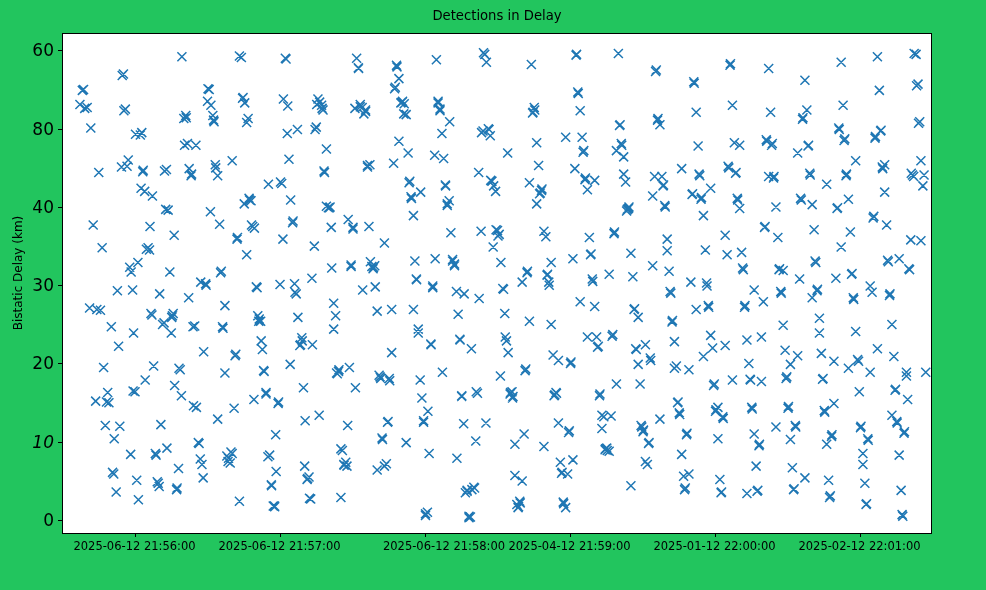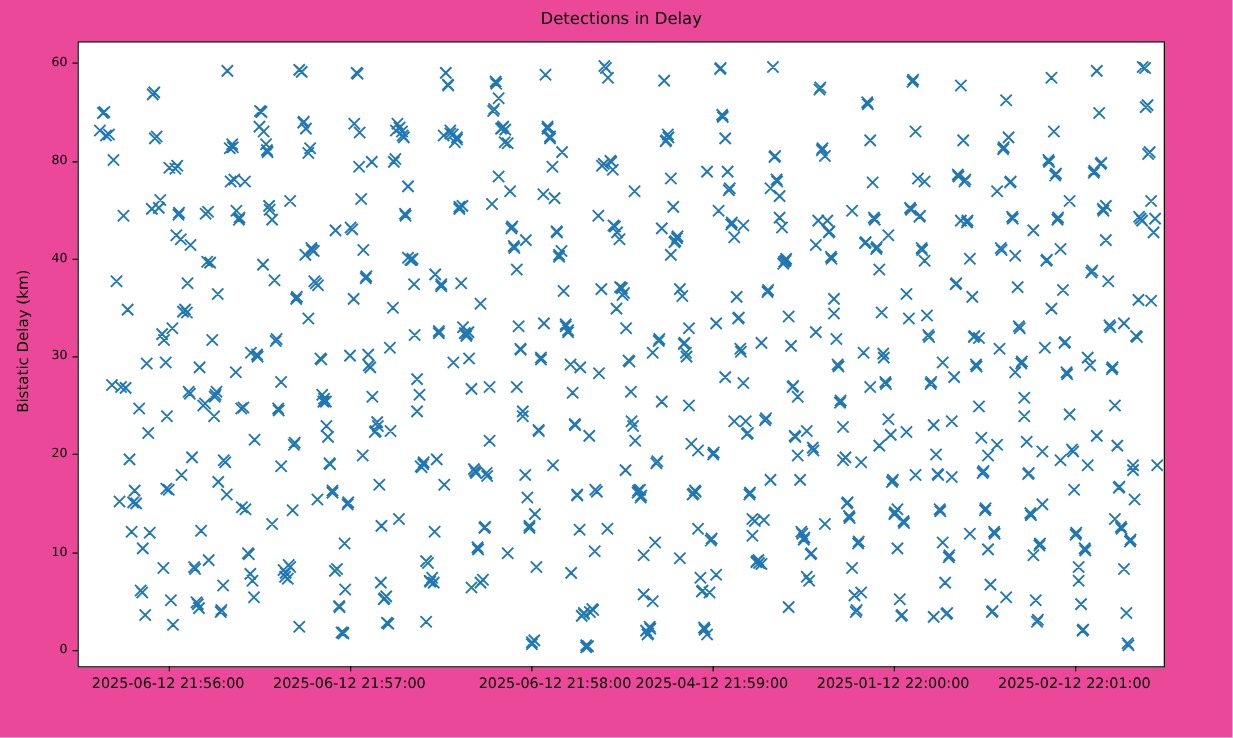--- a/index.html
+++ b/index.html
@@ -12,21 +12,21 @@
     height: 590px;
     font-family: "DejaVu Sans", sans-serif;
     overflow: hidden;
     position: relative;
   }
   #figure {
     position: absolute;
     left: 0; top: 0;
     width: 986px;
     height: 590px;
-    background: #ec4899;
+    background: #22c55e;
   }
   #chart-title {
     position: absolute;
     left: 62px;
     top: 8px;
     width: 870px;
     text-align: center;
     font-size: 13.2px;
     color: #000000;
     line-height: 16px;
@@ -48,21 +48,21 @@
     left: 0; top: 0;
     width: 870px;
     height: 501px;
     display: block;
   }
   .ytick-label {
     position: absolute;
     right: 0;
     width: 40px;
     text-align: right;
-    font-size: 10px;
+    font-size: 17px;
     color: #000000;
     transform: translateY(-50%);
     white-space: nowrap;
   }
   #ytick-labels {
     position: absolute;
     left: 8px;
     top: 33px;
     width: 46px;
     height: 501px;
@@ -122,21 +122,21 @@
   <div id="plot-area">
     <svg id="scatter-svg" viewBox="0 0 870 501" preserveAspectRatio="none">
         <g stroke="#1f77b4" stroke-width="1.5" fill="none" stroke-linecap="butt">
           <path d="M16.04 51.08L25.04 60.08M16.04 60.08L25.04 51.08M19.67 69.08L28.67 78.08M19.67 78.08L28.67 69.08M25.71 186.51L34.71 195.51M25.71 195.51L34.71 186.51M29.33 271.05L38.33 280.05M29.33 280.05L38.33 271.05M32.96 271.83L41.96 280.83M32.96 280.83L41.96 271.83M36.10 328.98L45.10 337.98M36.10 337.98L45.10 328.98M39.00 363.42L48.00 372.42M39.00 372.42L48.00 363.42M41.42 364.20L50.42 373.20M41.42 373.20L50.42 364.20M45.04 433.88L54.04 442.88M45.04 442.88L54.04 433.88M46.73 400.21L55.73 409.21M46.73 409.21L55.73 400.21M48.67 453.45L57.67 462.45M48.67 462.45L57.67 453.45M51.08 307.84L60.08 316.84M51.08 316.84L60.08 307.84M54.71 36.99L63.71 45.99M54.71 45.99L63.71 36.99M55.92 35.42L64.92 44.42M55.92 44.42L64.92 35.42M57.85 70.65L66.85 79.65M57.85 79.65L66.85 70.65M59.54 127.80L68.54 136.80M59.54 136.80L68.54 127.80M60.75 121.53L69.75 130.53M60.75 130.53L69.75 121.53M62.20 228.78L71.20 237.78M62.20 237.78L71.20 228.78M63.65 233.47L72.65 242.47M63.65 242.47L72.65 233.47M65.10 251.48L74.10 260.48M65.10 260.48L74.10 251.48M66.07 294.53L75.07 303.53M66.07 303.53L75.07 294.53M67.52 353.25L76.52 362.25M67.52 362.25L76.52 353.25M69.21 441.70L78.21 450.70M69.21 450.70L78.21 441.70M70.90 461.27L79.90 470.27M70.90 470.27L79.90 461.27M72.83 96.48L81.83 105.48M72.83 105.48L81.83 96.48M74.28 94.13L83.28 103.13M74.28 103.13L83.28 94.13M75.73 131.71L84.73 140.71M75.73 140.71L84.73 131.71M77.18 152.85L86.18 161.85M77.18 161.85L86.18 152.85M78.88 210.77L87.88 219.77M78.88 219.77L87.88 210.77M80.57 209.21L89.57 218.21M80.57 218.21L89.57 209.21M82.50 188.07L91.50 197.07M82.50 197.07L91.50 188.07M84.43 276.53L93.43 285.53M84.43 285.53L93.43 276.53M86.13 327.41L95.13 336.41M86.13 336.41L95.13 327.41M87.82 415.09L96.82 424.09M87.82 424.09L96.82 415.09M89.75 443.27L98.75 452.27M89.75 452.27L98.75 443.27M91.68 447.97L100.68 456.97M91.68 456.97L100.68 447.97M93.38 386.12L102.38 395.12M93.38 395.12L102.38 386.12M95.07 285.92L104.07 294.92M95.07 294.92L104.07 285.92M97.00 132.49L106.00 141.49M97.00 141.49L106.00 132.49M98.93 130.93L107.93 139.93M98.93 139.93L107.93 130.93M100.63 171.63L109.63 180.63M100.63 180.63L109.63 171.63M102.32 233.47L111.32 242.47M102.32 242.47L111.32 233.47M104.25 278.88L113.25 287.88M104.25 287.88L113.25 278.88M105.70 274.96L114.70 283.96M105.70 283.96L114.70 274.96M107.15 346.98L116.15 355.98M107.15 355.98L116.15 346.98M109.08 451.10L118.08 460.10M109.08 460.10L118.08 451.10M111.02 429.96L120.02 438.96M111.02 438.96L120.02 429.96M112.71 331.33L121.71 340.33M112.71 340.33L121.71 331.33M114.40 18.20L123.40 27.20M114.40 27.20L123.40 18.20M116.33 80.04L125.33 89.04M116.33 89.04L125.33 80.04M118.27 76.91L127.27 85.91M118.27 85.91L127.27 76.91M119.96 105.09L128.96 114.09M119.96 114.09L128.96 105.09M121.65 130.14L130.65 139.14M121.65 139.14L130.65 130.14M123.58 137.19L132.58 146.19M123.58 146.19L132.58 137.19M125.52 288.27L134.52 297.27M125.52 297.27L134.52 288.27M127.21 287.49L136.21 296.49M127.21 296.49L136.21 287.49M128.90 368.90L137.90 377.90M128.90 377.90L137.90 368.90M130.83 404.13L139.83 413.13M130.83 413.13L139.83 404.13M132.77 420.57L141.77 429.57M132.77 429.57L141.77 420.57M134.46 426.05L143.46 435.05M134.46 435.05L143.46 426.05M136.15 313.32L145.15 322.32M136.15 322.32L145.15 313.32M138.08 245.22L147.08 254.22M138.08 254.22L147.08 245.22M140.02 62.82L149.02 71.82M140.02 71.82L149.02 62.82M141.71 51.08L150.71 60.08M141.71 60.08L150.71 51.08M143.40 66.74L152.40 75.74M143.40 75.74L152.40 66.74M145.33 76.91L154.33 85.91M145.33 85.91L154.33 76.91M146.54 83.18L155.54 92.18M146.54 92.18L155.54 83.18M148.23 129.36L157.23 138.36M148.23 138.36L157.23 129.36M150.17 137.19L159.17 146.19M150.17 146.19L159.17 137.19M152.10 185.72L161.10 194.72M152.10 194.72L161.10 185.72M153.79 232.69L162.79 241.69M153.79 241.69L162.79 232.69M155.48 289.84L164.48 298.84M155.48 298.84L164.48 289.84M157.42 334.46L166.42 343.46M157.42 343.46L166.42 334.46M159.35 417.44L168.35 426.44M159.35 426.44L168.35 417.44M161.04 419.78L170.04 428.78M161.04 428.78L170.04 419.78M162.73 424.48L171.73 433.48M162.73 433.48L171.73 424.48M164.67 415.09L173.67 424.09M164.67 424.09L173.67 415.09M166.60 369.68L175.60 378.68M166.60 378.68L175.60 369.68M168.29 315.67L177.29 324.67M168.29 324.67L177.29 315.67M169.98 199.03L178.98 208.03M169.98 208.03L178.98 199.03M171.92 17.42L180.92 26.42M171.92 26.42L180.92 17.42M173.85 18.98L182.85 27.98M173.85 27.98L182.85 18.98M175.54 58.91L184.54 67.91M175.54 67.91L184.54 58.91M177.23 64.39L186.23 73.39M177.23 73.39L186.23 64.39M179.17 83.96L188.17 92.96M179.17 92.96L188.17 83.96M180.62 80.04L189.62 89.04M180.62 89.04L189.62 80.04M182.07 161.46L191.07 170.46M182.07 170.46L191.07 161.46M183.52 162.24L192.52 171.24M183.52 171.24L192.52 162.24M185.21 188.07L194.21 197.07M185.21 197.07L194.21 188.07M186.90 189.64L195.90 198.64M186.90 198.64L195.90 189.64M188.83 248.35L197.83 257.35M188.83 257.35L197.83 248.35M190.28 277.31L199.28 286.31M190.28 286.31L199.28 277.31M191.73 280.44L200.73 289.44M191.73 289.44L200.73 280.44M193.18 282.79L202.18 291.79M193.18 291.79L202.18 282.79M194.88 310.97L203.88 319.97M194.88 319.97L203.88 310.97M196.57 332.89L205.57 341.89M196.57 341.89L205.57 332.89M198.50 355.59L207.50 364.59M198.50 364.59L207.50 355.59M200.43 418.22L209.43 427.22M200.43 427.22L209.43 418.22M202.13 416.65L211.13 425.65M202.13 425.65L211.13 416.65M203.82 446.40L212.82 455.40M203.82 455.40L212.82 446.40M205.75 467.54L214.75 476.54M205.75 476.54L214.75 467.54M207.20 468.32L216.20 477.32M207.20 477.32L216.20 468.32M208.65 433.09L217.65 442.09M208.65 442.09L217.65 433.09M210.58 364.99L219.58 373.99M210.58 373.99L219.58 364.99M212.52 246.00L221.52 255.00M212.52 255.00L221.52 246.00M214.21 145.02L223.21 154.02M214.21 154.02L223.21 145.02M215.90 60.47L224.90 69.47M215.90 69.47L224.90 60.47M217.83 19.77L226.83 28.77M217.83 28.77L226.83 19.77M219.77 94.92L228.77 103.92M219.77 103.92L228.77 94.92M221.46 120.75L230.46 129.75M221.46 129.75L230.46 120.75M223.15 161.46L232.15 170.46M223.15 170.46L232.15 161.46M225.08 184.16L234.08 193.16M225.08 193.16L234.08 184.16M227.02 245.22L236.02 254.22M227.02 254.22L236.02 245.22M228.71 255.39L237.71 264.39M228.71 264.39L237.71 255.39M230.40 278.88L239.40 287.88M230.40 287.88L239.40 278.88M232.33 307.06L241.33 316.06M232.33 316.06L241.33 307.06M234.27 299.23L243.27 308.23M234.27 308.23L243.27 299.23M235.96 349.33L244.96 358.33M235.96 358.33L244.96 349.33M237.65 382.21L246.65 391.21M237.65 391.21L246.65 382.21M239.58 440.92L248.58 449.92M239.58 449.92L248.58 440.92M241.52 438.57L250.52 447.57M241.52 447.57L250.52 438.57M243.21 460.49L252.21 469.49M243.21 469.49L252.21 460.49M244.90 306.28L253.90 315.28M244.90 315.28L253.90 306.28M246.83 207.64L255.83 216.64M246.83 216.64L255.83 207.64M248.77 88.65L257.77 97.65M248.77 97.65L257.77 88.65M250.46 60.47L259.46 69.47M250.46 69.47L259.46 60.47M252.15 63.60L261.15 72.60M252.15 72.60L261.15 63.60M254.08 66.74L263.08 75.74M254.08 75.74L263.08 66.74M255.53 71.43L264.53 80.43M255.53 80.43L264.53 71.43M256.98 134.06L265.98 143.06M256.98 143.06L265.98 134.06M258.92 167.72L267.92 176.72M258.92 176.72L267.92 167.72M260.85 169.28L269.85 178.28M260.85 178.28L269.85 169.28M262.54 168.50L271.54 177.50M262.54 177.50L271.54 168.50M264.23 229.56L273.23 238.56M264.23 238.56L273.23 229.56M266.17 264.79L275.17 273.79M266.17 273.79L275.17 264.79M268.10 277.31L277.10 286.31M268.10 286.31L277.10 277.31M269.79 335.24L278.79 344.24M269.79 344.24L278.79 335.24M271.48 331.33L280.48 340.33M271.48 340.33L280.48 331.33M273.42 410.39L282.42 419.39M273.42 419.39L282.42 410.39M274.87 411.96L283.87 420.96M274.87 420.96L283.87 411.96M276.32 426.05L285.32 435.05M276.32 435.05L285.32 426.05M278.25 423.70L287.25 432.70M278.25 432.70L287.25 423.70M280.18 386.91L289.18 395.91M280.18 395.91L289.18 386.91M281.88 328.98L290.88 337.98M281.88 337.98L290.88 328.98M283.57 226.43L292.57 235.43M283.57 235.43L292.57 226.43M285.50 188.85L294.50 197.85M285.50 197.85L294.50 188.85M287.43 69.87L296.43 78.87M287.43 78.87L296.43 69.87M289.13 19.77L298.13 28.77M289.13 28.77L298.13 19.77M290.82 29.16L299.82 38.16M290.82 38.16L299.82 29.16M292.75 65.95L301.75 74.95M292.75 74.95L301.75 65.95M294.68 69.08L303.68 78.08M294.68 78.08L303.68 69.08M296.38 75.35L305.38 84.35M296.38 84.35L305.38 75.35M298.07 71.43L307.07 80.43M298.07 80.43L307.07 71.43M300.00 127.01L309.00 136.01M300.00 136.01L309.00 127.01M301.45 188.07L310.45 197.07M301.45 197.07L310.45 188.07M302.90 223.30L311.90 232.30M302.90 232.30L311.90 223.30M304.35 228.00L313.35 237.00M304.35 237.00L313.35 228.00M306.04 228.78L315.04 237.78M306.04 237.78L315.04 228.78M307.73 248.35L316.73 257.35M307.73 257.35L316.73 248.35M309.67 272.62L318.67 281.62M309.67 281.62L318.67 272.62M311.60 336.81L320.60 345.81M311.60 345.81L320.60 336.81M313.29 339.94L322.29 348.94M313.29 348.94L322.29 339.94M314.98 401.00L323.98 410.00M314.98 410.00L323.98 401.00M316.92 427.61L325.92 436.61M316.92 436.61L325.92 427.61M318.85 425.26L327.85 434.26M318.85 434.26L327.85 425.26M320.54 382.99L329.54 391.99M320.54 391.99L329.54 382.99M322.23 342.29L331.23 351.29M322.23 351.29L331.23 342.29M324.17 271.05L333.17 280.05M324.17 280.05L333.17 271.05M326.10 124.66L335.10 133.66M326.10 133.66L335.10 124.66M327.79 48.73L336.79 57.73M327.79 57.73L336.79 48.73M329.48 28.38L338.48 37.38M329.48 37.38L338.48 28.38M331.42 40.12L340.42 49.12M331.42 49.12L340.42 40.12M333.35 64.39L342.35 73.39M333.35 73.39L342.35 64.39M335.04 62.82L344.04 71.82M335.04 71.82L344.04 62.82M336.73 65.17L345.73 74.17M336.73 74.17L345.73 65.17M338.67 76.13L347.67 85.13M338.67 85.13L347.67 76.13M340.60 114.49L349.60 123.49M340.60 123.49L349.60 114.49M342.29 142.67L351.29 151.67M342.29 151.67L351.29 142.67M343.98 159.89L352.98 168.89M343.98 168.89L352.98 159.89M345.92 177.11L354.92 186.11M345.92 186.11L354.92 177.11M347.37 222.52L356.37 231.52M347.37 231.52L356.37 222.52M348.82 240.52L357.82 249.52M348.82 249.52L357.82 240.52M350.75 294.53L359.75 303.53M350.75 303.53L359.75 294.53M352.68 341.50L361.68 350.50M352.68 350.50L361.68 341.50M354.38 359.51L363.38 368.51M354.38 368.51L363.38 359.51M356.07 382.21L365.07 391.21M356.07 391.21L365.07 382.21M358.00 476.93L367.00 485.93M358.00 485.93L367.00 476.93M359.93 473.80L368.93 482.80M359.93 482.80L368.93 473.80M361.63 415.09L370.63 424.09M361.63 424.09L370.63 415.09M363.32 305.49L372.32 314.49M363.32 314.49L372.32 305.49M365.25 249.13L374.25 258.13M365.25 258.13L374.25 249.13M367.18 116.84L376.18 125.84M367.18 125.84L376.18 116.84M368.88 21.33L377.88 30.33M368.88 30.33L377.88 21.33M370.57 62.82L379.57 71.82M370.57 71.82L379.57 62.82M372.50 72.22L381.50 81.22M372.50 81.22L381.50 72.22M374.43 94.92L383.43 103.92M374.43 103.92L383.43 94.92M376.13 119.97L385.13 128.97M376.13 128.97L385.13 119.97M377.82 146.58L386.82 155.58M377.82 155.58L386.82 146.58M379.75 166.94L388.75 175.94M379.75 175.94L388.75 166.94M381.68 162.24L390.68 171.24M381.68 171.24L390.68 162.24M383.38 194.33L392.38 203.33M383.38 203.33L392.38 194.33M385.07 220.95L394.07 229.95M385.07 229.95L394.07 220.95M387.00 227.21L396.00 236.21M387.00 236.21L396.00 227.21M388.93 253.05L397.93 262.05M388.93 262.05L397.93 253.05M390.63 275.75L399.63 284.75M390.63 284.75L399.63 275.75M392.32 300.80L401.32 309.80M392.32 309.80L401.32 300.80M394.25 357.94L403.25 366.94M394.25 366.94L403.25 357.94M396.18 385.34L405.18 394.34M396.18 394.34L405.18 385.34M397.88 454.23L406.88 463.23M397.88 463.23L406.88 454.23M399.57 452.66L408.57 461.66M399.57 461.66L408.57 452.66M401.50 479.28L410.50 488.28M401.50 488.28L410.50 479.28M402.95 478.50L411.95 487.50M402.95 487.50L411.95 478.50M404.40 451.10L413.40 460.10M404.40 460.10L413.40 451.10M406.33 448.75L415.33 457.75M406.33 457.75L415.33 448.75M408.27 402.56L417.27 411.56M408.27 411.56L417.27 402.56M409.96 354.81L418.96 363.81M409.96 363.81L418.96 354.81M411.65 260.09L420.65 269.09M411.65 269.09L420.65 260.09M413.58 192.77L422.58 201.77M413.58 201.77L422.58 192.77M415.52 92.57L424.52 101.57M415.52 101.57L424.52 92.57M417.21 15.85L426.21 24.85M417.21 24.85L426.21 15.85M418.90 23.68L427.90 32.68M418.90 32.68L427.90 23.68M420.83 90.22L429.83 99.22M420.83 99.22L429.83 90.22M422.77 97.27L431.77 106.27M422.77 106.27L431.77 97.27M424.46 142.67L433.46 151.67M424.46 151.67L433.46 142.67M426.15 147.37L435.15 156.37M426.15 156.37L435.15 147.37M428.08 152.85L437.08 161.85M428.08 161.85L437.08 152.85M430.02 191.99L439.02 200.99M430.02 200.99L439.02 191.99M431.71 195.90L440.71 204.90M431.71 204.90L440.71 195.90M433.40 224.08L442.40 233.08M433.40 233.08L442.40 224.08M435.33 249.91L444.33 258.91M435.33 258.91L444.33 249.91M437.27 274.96L446.27 283.96M437.27 283.96L446.27 274.96M438.96 302.36L447.96 311.36M438.96 311.36L447.96 302.36M440.65 314.10L449.65 323.10M440.65 323.10L449.65 314.10M442.58 355.59L451.58 364.59M442.58 364.59L451.58 355.59M444.52 353.25L453.52 362.25M444.52 362.25L453.52 353.25M445.48 357.94L454.48 366.94M445.48 366.94L454.48 357.94M447.42 405.69L456.42 414.69M447.42 414.69L456.42 405.69M449.35 465.97L458.35 474.97M449.35 474.97L458.35 465.97M451.04 468.32L460.04 477.32M451.04 477.32L460.04 468.32M452.73 464.40L461.73 473.40M452.73 473.40L461.73 464.40M454.67 442.49L463.67 451.49M454.67 451.49L463.67 442.49M456.60 395.52L465.60 404.52M456.60 404.52L465.60 395.52M458.29 330.54L467.29 339.54M458.29 339.54L467.29 330.54M459.98 232.69L468.98 241.69M459.98 241.69L468.98 232.69M461.92 144.23L470.92 153.23M461.92 153.23L470.92 144.23M463.85 26.03L472.85 35.03M463.85 35.03L472.85 26.03M465.54 73.78L474.54 82.78M465.54 82.78L474.54 73.78M467.23 71.43L476.23 80.43M467.23 80.43L476.23 71.43M469.17 104.31L478.17 113.31M469.17 113.31L478.17 104.31M471.10 127.01L480.10 136.01M471.10 136.01L480.10 127.01M472.79 154.41L481.79 163.41M472.79 163.41L481.79 154.41M474.48 150.50L483.48 159.50M474.48 159.50L483.48 150.50M476.42 192.77L485.42 201.77M476.42 201.77L485.42 192.77M478.35 198.25L487.35 207.25M478.35 207.25L487.35 198.25M480.04 235.82L489.04 244.82M480.04 244.82L489.04 235.82M481.73 246.78L490.73 255.78M481.73 255.78L490.73 246.78M483.67 285.92L492.67 294.92M483.67 294.92L492.67 285.92M485.60 316.45L494.60 325.45M485.60 325.45L494.60 316.45M487.29 356.38L496.29 365.38M487.29 365.38L496.29 356.38M488.98 354.81L497.98 363.81M488.98 363.81L497.98 354.81M490.92 384.56L499.92 393.56M490.92 393.56L499.92 384.56M492.85 423.70L501.85 432.70M492.85 432.70L501.85 423.70M494.54 433.88L503.54 442.88M494.54 442.88L503.54 433.88M496.23 465.19L505.23 474.19M496.23 474.19L505.23 465.19M498.17 469.10L507.17 478.10M498.17 478.10L507.17 469.10M500.10 435.44L509.10 444.44M500.10 444.44L509.10 435.44M501.79 392.39L510.79 401.39M501.79 401.39L510.79 392.39M503.48 323.50L512.48 332.50M503.48 332.50L512.48 323.50M505.42 220.17L514.42 229.17M505.42 229.17L514.42 220.17M507.35 130.14L516.35 139.14M507.35 139.14L516.35 130.14M509.04 15.85L518.04 24.85M509.04 24.85L518.04 15.85M510.73 54.99L519.73 63.99M510.73 63.99L519.73 54.99M512.67 72.22L521.67 81.22M512.67 81.22L521.67 72.22M514.60 98.83L523.60 107.83M514.60 107.83L523.60 98.83M516.29 112.14L525.29 121.14M516.29 121.14L525.29 112.14M517.98 139.54L526.98 148.54M517.98 148.54L526.98 139.54M519.92 151.28L528.92 160.28M519.92 160.28L528.92 151.28M521.85 199.03L530.85 208.03M521.85 208.03L530.85 199.03M523.54 215.47L532.54 224.47M523.54 224.47L532.54 215.47M525.23 242.87L534.23 251.87M525.23 251.87L534.23 242.87M527.17 267.92L536.17 276.92M527.17 276.92L536.17 267.92M529.10 298.45L538.10 307.45M529.10 307.45L538.10 298.45M530.79 307.84L539.79 316.84M530.79 316.84L539.79 307.84M532.48 355.59L541.48 364.59M532.48 364.59L541.48 355.59M534.42 376.73L543.42 385.73M534.42 385.73L543.42 376.73M536.35 378.30L545.35 387.30M536.35 387.30L545.35 378.30M538.04 410.39L547.04 419.39M538.04 419.39L547.04 410.39M539.73 411.96L548.73 420.96M539.73 420.96L548.73 411.96M541.67 412.74L550.67 421.74M541.67 421.74L550.67 412.74M543.60 377.51L552.60 386.51M543.60 386.51L552.60 377.51M545.29 296.10L554.29 305.10M545.29 305.10L554.29 296.10M546.98 193.55L555.98 202.55M546.98 202.55L555.98 193.55M548.92 112.14L557.92 121.14M548.92 121.14L557.92 112.14M550.85 15.07L559.85 24.07M550.85 24.07L559.85 15.07M552.54 86.31L561.54 95.31M552.54 95.31L561.54 86.31M554.23 106.66L563.23 115.66M554.23 115.66L563.23 106.66M556.17 135.62L565.17 144.62M556.17 144.62L565.17 135.62M558.10 143.45L567.10 152.45M558.10 152.45L567.10 143.45M559.79 170.85L568.79 179.85M559.79 179.85L568.79 170.85M561.48 168.50L570.48 177.50M561.48 177.50L570.48 168.50M563.42 214.69L572.42 223.69M563.42 223.69L572.42 214.69M565.35 238.17L574.35 247.17M565.35 247.17L574.35 238.17M567.04 270.27L576.04 279.27M567.04 279.27L576.04 270.27M568.73 310.97L577.73 319.97M568.73 319.97L577.73 310.97M570.67 325.85L579.67 334.85M570.67 334.85L579.67 325.85M572.60 345.42L581.60 354.42M572.60 354.42L581.60 345.42M574.29 388.47L583.29 397.47M574.29 397.47L583.29 388.47M575.98 391.60L584.98 400.60M575.98 400.60L584.98 391.60M577.92 422.92L586.92 431.92M577.92 431.92L586.92 422.92M579.85 426.05L588.85 435.05M579.85 435.05L588.85 426.05M581.54 404.13L590.54 413.13M581.54 413.13L590.54 404.13M583.23 321.93L592.23 330.93M583.23 330.93L592.23 321.93M585.17 227.21L594.17 236.21M585.17 236.21L594.17 227.21M587.10 137.97L596.10 146.97M587.10 146.97L596.10 137.97M588.79 31.51L597.79 40.51M588.79 40.51L597.79 31.51M590.48 80.04L599.48 89.04M590.48 89.04L599.48 80.04M592.42 86.31L601.42 95.31M592.42 95.31L601.42 86.31M594.35 137.97L603.35 146.97M594.35 146.97L603.35 137.97M596.04 146.58L605.04 155.58M596.04 155.58L605.04 146.58M597.73 168.50L606.73 177.50M597.73 177.50L606.73 168.50M599.67 200.60L608.67 209.60M599.67 209.60L608.67 200.60M601.60 232.69L610.60 241.69M601.60 241.69L610.60 232.69M603.29 254.61L612.29 263.61M603.29 263.61L612.29 254.61M604.98 282.01L613.98 291.01M604.98 291.01L613.98 282.01M606.92 303.15L615.92 312.15M606.92 312.15L615.92 303.15M608.85 327.41L617.85 336.41M608.85 336.41L617.85 327.41M610.54 363.42L619.54 372.42M610.54 372.42L619.54 363.42M612.23 375.95L621.23 384.95M612.23 384.95L621.23 375.95M614.17 415.87L623.17 424.87M614.17 424.87L623.17 415.87M616.10 437.79L625.10 446.79M616.10 446.79L625.10 437.79M617.79 449.53L626.79 458.53M617.79 458.53L626.79 449.53M619.48 394.73L628.48 403.73M619.48 403.73L628.48 394.73M621.42 331.33L630.42 340.33M621.42 340.33L630.42 331.33M623.35 243.65L632.35 252.65M623.35 252.65L632.35 243.65M625.04 155.19L634.04 164.19M625.04 164.19L634.04 155.19M626.73 44.82L635.73 53.82M626.73 53.82L635.73 44.82M628.67 73.78L637.67 82.78M628.67 82.78L637.67 73.78M630.60 107.44L639.60 116.44M630.60 116.44L639.60 107.44M632.29 137.19L641.29 146.19M632.29 146.19L641.29 137.19M633.98 159.11L642.98 168.11M633.98 168.11L642.98 159.11M635.92 177.11L644.92 186.11M635.92 186.11L644.92 177.11M637.85 211.56L646.85 220.56M637.85 220.56L646.85 211.56M639.54 247.57L648.54 256.57M639.54 256.57L648.54 247.57M641.23 268.70L650.23 277.70M641.23 277.70L650.23 268.70M643.17 296.88L652.17 305.88M643.17 305.88L652.17 296.88M645.10 309.41L654.10 318.41M645.10 318.41L654.10 309.41M646.79 345.42L655.79 354.42M646.79 354.42L655.79 345.42M648.48 371.25L657.48 380.25M648.48 380.25L657.48 371.25M650.42 400.21L659.42 409.21M650.42 409.21L659.42 400.21M652.35 440.92L661.35 449.92M652.35 449.92L661.35 440.92M654.04 453.45L663.04 462.45M654.04 462.45L663.04 453.45M655.73 379.86L664.73 388.86M655.73 388.86L664.73 379.86M657.67 307.06L666.67 316.06M657.67 316.06L666.67 307.06M659.60 216.25L668.60 225.25M659.60 225.25L668.60 216.25M661.29 129.36L670.29 138.36M661.29 138.36L670.29 129.36M662.98 25.25L671.98 34.25M662.98 34.25L671.98 25.25M664.92 66.74L673.92 75.74M664.92 75.74L673.92 66.74M666.85 104.31L675.85 113.31M666.85 113.31L675.85 104.31M668.54 134.06L677.54 143.06M668.54 143.06L677.54 134.06M670.23 161.46L679.23 170.46M670.23 170.46L679.23 161.46M672.17 170.07L681.17 179.07M672.17 179.07L681.17 170.07M674.10 213.90L683.10 222.90M674.10 222.90L683.10 213.90M675.79 231.13L684.79 240.13M675.79 240.13L684.79 231.13M677.48 267.14L686.48 276.14M677.48 276.14L686.48 267.14M679.42 301.58L688.42 310.58M679.42 310.58L688.42 301.58M681.35 325.06L690.35 334.06M681.35 334.06L690.35 325.06M683.04 341.50L692.04 350.50M683.04 350.50L692.04 341.50M684.73 370.47L693.73 379.47M684.73 379.47L693.73 370.47M686.67 395.52L695.67 404.52M686.67 404.52L695.67 395.52M688.60 427.61L697.60 436.61M688.60 436.61L697.60 427.61M690.29 451.88L699.29 460.88M690.29 460.88L699.29 451.88M691.98 405.69L700.98 414.69M691.98 414.69L700.98 405.69M693.92 343.07L702.92 352.07M693.92 352.07L702.92 343.07M695.85 263.22L704.85 272.22M695.85 272.22L704.85 263.22M697.54 188.07L706.54 197.07M697.54 197.07L706.54 188.07M699.23 102.75L708.23 111.75M699.23 111.75L708.23 102.75M701.17 29.94L710.17 38.94M701.17 38.94L710.17 29.94M703.10 73.78L712.10 82.78M703.10 82.78L712.10 73.78M704.79 105.09L713.79 114.09M704.79 114.09L713.79 105.09M706.48 137.97L715.48 146.97M706.48 146.97L715.48 137.97M708.42 168.50L717.42 177.50M708.42 177.50L717.42 168.50M710.35 199.03L719.35 208.03M710.35 208.03L719.35 199.03M712.04 230.34L721.04 239.34M712.04 239.34L721.04 230.34M713.73 254.61L722.73 263.61M713.73 263.61L722.73 254.61M715.67 286.71L724.67 295.71M715.67 295.71L724.67 286.71M717.60 311.76L726.60 320.76M717.60 320.76L726.60 311.76M719.29 338.37L728.29 347.37M719.29 347.37L728.29 338.37M720.98 368.12L729.98 377.12M720.98 377.12L729.98 368.12M722.92 401.00L731.92 410.00M722.92 410.00L731.92 401.00M724.85 429.18L733.85 438.18M724.85 438.18L733.85 429.18M726.54 450.31L735.54 459.31M726.54 459.31L735.54 450.31M728.23 388.47L737.23 397.47M728.23 397.47L737.23 388.47M730.17 317.24L739.17 326.24M730.17 326.24L739.17 317.24M732.10 240.52L741.10 249.52M732.10 249.52L741.10 240.52M733.79 161.46L742.79 170.46M733.79 170.46L742.79 161.46M735.48 79.26L744.48 88.26M735.48 88.26L744.48 79.26M737.42 41.69L746.42 50.69M737.42 50.69L746.42 41.69M739.35 71.43L748.35 80.43M739.35 80.43L748.35 71.43M741.04 106.66L750.04 115.66M741.04 115.66L750.04 106.66M742.73 136.41L751.73 145.41M742.73 145.41L751.73 136.41M744.67 166.15L753.67 175.15M744.67 175.15L753.67 166.15M746.60 191.20L755.60 200.20M746.60 200.20L755.60 191.20M748.29 224.08L757.29 233.08M748.29 233.08L757.29 224.08M749.98 250.70L758.98 259.70M749.98 259.70L758.98 250.70M751.92 279.66L760.92 288.66M751.92 288.66L760.92 279.66M753.85 314.89L762.85 323.89M753.85 323.89L762.85 314.89M755.54 339.94L764.54 348.94M755.54 348.94L764.54 339.94M757.23 373.60L766.23 382.60M757.23 382.60L766.23 373.60M759.17 405.69L768.17 414.69M759.17 414.69L768.17 405.69M761.10 441.70L770.10 450.70M761.10 450.70L770.10 441.70M762.79 457.36L771.79 466.36M762.79 466.36L771.79 457.36M764.48 396.30L773.48 405.30M764.48 405.30L773.48 396.30M766.42 322.72L775.42 331.72M766.42 331.72L775.42 322.72M768.35 239.74L777.35 248.74M768.35 248.74L777.35 239.74M770.04 169.28L779.04 178.28M770.04 178.28L779.04 169.28M771.73 91.00L780.73 100.00M771.73 100.00L780.73 91.00M773.67 23.68L782.67 32.68M773.67 32.68L782.67 23.68M775.60 66.74L784.60 75.74M775.60 75.74L784.60 66.74M777.29 100.40L786.29 109.40M777.29 109.40L786.29 100.40M778.98 135.62L787.98 144.62M778.98 144.62L787.98 135.62M780.92 160.67L789.92 169.67M780.92 169.67L789.92 160.67M782.85 193.55L791.85 202.55M782.85 202.55L791.85 193.55M784.54 235.04L793.54 244.04M784.54 244.04L793.54 235.04M786.23 260.87L795.23 269.87M786.23 269.87L795.23 260.87M788.17 292.97L797.17 301.97M788.17 301.97L797.17 292.97M790.10 321.15L799.10 330.15M790.10 330.15L799.10 321.15M791.79 353.25L800.79 362.25M791.79 362.25L800.79 353.25M793.48 387.69L802.48 396.69M793.48 396.69L802.48 387.69M795.42 415.09L804.42 424.09M795.42 424.09L804.42 415.09M797.35 444.83L806.35 453.83M797.35 453.83L806.35 444.83M799.04 465.19L808.04 474.19M799.04 474.19L808.04 465.19M800.73 401.78L809.73 410.78M800.73 410.78L809.73 401.78M802.67 333.67L811.67 342.67M802.67 342.67L811.67 333.67M804.60 253.83L813.60 262.83M804.60 262.83L813.60 253.83M806.29 177.90L815.29 186.90M806.29 186.90L815.29 177.90M807.98 98.05L816.98 107.05M807.98 107.05L816.98 98.05M809.92 18.20L818.92 27.20M809.92 27.20L818.92 18.20M811.85 51.86L820.85 60.86M811.85 60.86L820.85 51.86M813.54 91.79L822.54 100.79M813.54 100.79L822.54 91.79M815.23 130.14L824.23 139.14M815.23 139.14L824.23 130.14M817.17 153.63L826.17 162.63M817.17 162.63L826.17 153.63M819.10 186.51L828.10 195.51M819.10 195.51L828.10 186.51M820.79 223.30L829.79 232.30M820.79 232.30L829.79 223.30M822.48 255.39L831.48 264.39M822.48 264.39L831.48 255.39M824.42 285.92L833.42 294.92M824.42 294.92L833.42 285.92M826.35 318.02L835.35 327.02M826.35 327.02L835.35 318.02M828.04 350.90L837.04 359.90M828.04 359.90L837.04 350.90M829.73 384.56L838.73 393.56M829.73 393.56L838.73 384.56M831.67 416.65L840.67 425.65M831.67 425.65L840.67 416.65M833.60 451.88L842.60 460.88M833.60 460.88L842.60 451.88M835.29 477.71L844.29 486.71M835.29 486.71L844.29 477.71M836.98 393.17L845.98 402.17M836.98 402.17L845.98 393.17M838.92 333.67L847.92 342.67M838.92 342.67L847.92 333.67M840.13 361.07L849.13 370.07M840.13 370.07L849.13 361.07M841.33 230.34L850.33 239.34M841.33 239.34L850.33 230.34M843.27 201.38L852.27 210.38M843.27 210.38L852.27 201.38M844.96 136.41L853.96 145.41M844.96 145.41L853.96 136.41M846.65 15.07L855.65 24.07M846.65 24.07L855.65 15.07M848.58 15.85L857.58 24.85M848.58 24.85L857.58 15.85M850.52 45.60L859.52 54.60M850.52 54.60L859.52 45.60M852.21 83.18L861.21 92.18M852.21 92.18L861.21 83.18M853.42 122.32L862.42 131.32M853.42 131.32L862.42 122.32M855.35 147.37L864.35 156.37M855.35 156.37L864.35 147.37M23.29 89.44L32.29 98.44M23.29 98.44L32.29 89.44M31.27 134.06L40.27 143.06M31.27 143.06L40.27 134.06M43.83 288.27L52.83 297.27M43.83 297.27L52.83 288.27M52.29 387.69L61.29 396.69M52.29 396.69L61.29 387.69M63.17 415.87L72.17 424.87M63.17 424.87L72.17 415.87M70.42 224.08L79.42 233.08M70.42 233.08L79.42 224.08M77.67 341.50L86.67 350.50M77.67 350.50L86.67 341.50M84.92 157.54L93.92 166.54M84.92 166.54L93.92 157.54M92.17 255.39L101.17 264.39M92.17 264.39L101.17 255.39M99.42 409.61L108.42 418.61M99.42 418.61L108.42 409.61M106.67 196.68L115.67 205.68M106.67 205.68L115.67 196.68M113.92 357.16L122.92 366.16M113.92 366.16L122.92 357.16M121.17 259.31L130.17 268.31M121.17 268.31L130.17 259.31M128.42 106.66L137.42 115.66M128.42 115.66L137.42 106.66M135.67 439.35L144.67 448.35M135.67 448.35L144.67 439.35M142.92 173.20L151.92 182.20M142.92 182.20L151.92 173.20M150.17 380.64L159.17 389.64M150.17 389.64L159.17 380.64M157.42 267.14L166.42 276.14M157.42 276.14L166.42 267.14M164.67 122.32L173.67 131.32M164.67 131.32L173.67 122.32M171.92 462.84L180.92 471.84M171.92 471.84L180.92 462.84M179.17 216.25L188.17 225.25M179.17 225.25L188.17 216.25M186.42 361.07L195.42 370.07M186.42 370.07L195.42 361.07M193.67 302.36L202.67 311.36M193.67 311.36L202.67 302.36M200.92 145.80L209.92 154.80M200.92 154.80L209.92 145.80M208.17 396.30L217.17 405.30M208.17 405.30L217.17 396.30M215.42 200.60L224.42 209.60M215.42 209.60L224.42 200.60M222.67 325.85L231.67 334.85M222.67 334.85L231.67 325.85M229.92 91.00L238.92 100.00M229.92 100.00L238.92 91.00M237.17 427.61L246.17 436.61M237.17 436.61L246.17 427.61M244.42 239.74L253.42 248.74M244.42 248.74L253.42 239.74M251.67 376.73L260.67 385.73M251.67 385.73L260.67 376.73M258.92 110.57L267.92 119.57M258.92 119.57L267.92 110.57M266.17 290.62L275.17 299.62M266.17 299.62L275.17 290.62M273.42 458.93L282.42 467.93M273.42 467.93L282.42 458.93M280.67 181.03L289.67 190.03M280.67 190.03L289.67 181.03M287.92 349.33L296.92 358.33M287.92 358.33L296.92 349.33M295.17 251.48L304.17 260.48M295.17 260.48L304.17 251.48M302.42 126.23L311.42 135.23M302.42 135.23L311.42 126.23M309.67 431.53L318.67 440.53M309.67 440.53L318.67 431.53M316.92 204.51L325.92 213.51M316.92 213.51L325.92 204.51M324.17 314.10L333.17 323.10M324.17 323.10L333.17 314.10M331.42 102.75L340.42 111.75M331.42 111.75L340.42 102.75M338.67 404.13L347.67 413.13M338.67 413.13L347.67 404.13M345.92 271.05L354.92 280.05M345.92 280.05L354.92 271.05M353.17 153.63L362.17 162.63M353.17 162.63L362.17 153.63M360.42 372.82L369.42 381.82M360.42 381.82L369.42 372.82M367.67 220.17L376.67 229.17M367.67 229.17L376.67 220.17M374.92 333.67L383.92 342.67M374.92 342.67L383.92 333.67M382.17 83.18L391.17 92.18M382.17 92.18L391.17 83.18M389.42 419.78L398.42 428.78M389.42 428.78L398.42 419.78M396.67 255.39L405.67 264.39M396.67 264.39L405.67 255.39M403.92 310.19L412.92 319.19M403.92 319.19L412.92 310.19M411.17 134.06L420.17 143.06M411.17 143.06L420.17 134.06M418.42 384.56L427.42 393.56M418.42 393.56L427.42 384.56M425.67 208.43L434.67 217.43M425.67 217.43L434.67 208.43M432.92 337.59L441.92 346.59M432.92 346.59L441.92 337.59M440.17 114.49L449.17 123.49M440.17 123.49L449.17 114.49M447.42 437.01L456.42 446.01M447.42 446.01L456.42 437.01M454.67 243.65L463.67 252.65M454.67 252.65L463.67 243.65M461.92 282.79L470.92 291.79M461.92 291.79L470.92 282.79M469.17 165.37L478.17 174.37M469.17 174.37L478.17 165.37M476.42 408.04L485.42 417.04M476.42 417.04L485.42 408.04M483.67 224.08L492.67 233.08M483.67 233.08L492.67 224.08M490.92 321.93L499.92 330.93M490.92 330.93L499.92 321.93M498.17 98.83L507.17 107.83M498.17 107.83L507.17 98.83M505.42 421.35L514.42 430.35M505.42 430.35L514.42 421.35M512.67 263.22L521.67 272.22M512.67 272.22L521.67 263.22M519.92 298.45L528.92 307.45M519.92 307.45L528.92 298.45M527.17 141.89L536.17 150.89M527.17 150.89L536.17 141.89M534.42 390.04L543.42 399.04M534.42 399.04L543.42 390.04M541.67 235.82L550.67 244.82M541.67 244.82L550.67 235.82M548.92 345.42L557.92 354.42M548.92 354.42L557.92 345.42M556.17 118.40L565.17 127.40M556.17 127.40L565.17 118.40M563.42 447.18L572.42 456.18M563.42 456.18L572.42 447.18M570.67 278.88L579.67 287.88M570.67 287.88L579.67 278.88M577.92 306.28L586.92 315.28M577.92 315.28L586.92 306.28M585.17 157.54L594.17 166.54M585.17 166.54L594.17 157.54M592.42 380.64L601.42 389.64M592.42 389.64L601.42 380.64M599.67 212.34L608.67 221.34M599.67 221.34L608.67 212.34M606.92 329.76L615.92 338.76M606.92 338.76L615.92 329.76M614.17 130.14L623.17 139.14M614.17 139.14L623.17 130.14M621.42 435.44L630.42 444.44M621.42 444.44L630.42 435.44M628.67 271.05L637.67 280.05M628.67 280.05L637.67 271.05M635.92 318.02L644.92 327.02M635.92 327.02L644.92 318.02M643.17 149.71L652.17 158.71M643.17 158.71L652.17 149.71M650.42 368.90L659.42 377.90M650.42 377.90L659.42 368.90M657.67 196.68L666.67 205.68M657.67 205.68L666.67 196.68M664.92 341.50L673.92 350.50M664.92 350.50L673.92 341.50M672.17 106.66L681.17 115.66M672.17 115.66L681.17 106.66M679.42 455.01L688.42 464.01M679.42 464.01L688.42 455.01M686.67 251.48L695.67 260.48M686.67 260.48L695.67 251.48M693.92 298.45L702.92 307.45M693.92 307.45L702.92 298.45M701.17 137.97L710.17 146.97M701.17 146.97L710.17 137.97M708.42 388.47L717.42 397.47M708.42 397.47L717.42 388.47M715.67 231.91L724.67 240.91M715.67 240.91L724.67 231.91M722.92 325.85L731.92 334.85M722.92 334.85L731.92 325.85M730.17 114.49L739.17 123.49M730.17 123.49L739.17 114.49M737.42 439.35L746.42 448.35M737.42 448.35L746.42 439.35M744.67 259.31L753.67 268.31M744.67 268.31L753.67 259.31M751.92 294.53L760.92 303.53M751.92 303.53L760.92 294.53M759.17 145.80L768.17 154.80M759.17 154.80L768.17 145.80M766.42 364.99L775.42 373.99M766.42 373.99L775.42 364.99M773.67 208.43L782.67 217.43M773.67 217.43L782.67 208.43M780.92 329.76L789.92 338.76M780.92 338.76L789.92 329.76M788.17 122.32L797.17 131.32M788.17 131.32L797.17 122.32M795.42 426.05L804.42 435.05M795.42 435.05L804.42 426.05M802.67 247.57L811.67 256.57M802.67 256.57L811.67 247.57M809.92 310.19L818.92 319.19M809.92 319.19L818.92 310.19M817.17 126.23L826.17 135.23M817.17 135.23L826.17 126.23M824.42 376.73L833.42 385.73M824.42 385.73L833.42 376.73M831.67 220.17L840.67 229.17M831.67 229.17L840.67 220.17M838.92 337.59L847.92 346.59M838.92 346.59L847.92 337.59M846.17 137.97L855.17 146.97M846.17 146.97L855.17 137.97M853.42 202.16L862.42 211.16M853.42 211.16L862.42 202.16M22.08 269.48L31.08 278.48M22.08 278.48L31.08 269.48M40.21 354.03L49.21 363.03M40.21 363.03L49.21 354.03M56.40 72.22L65.40 81.22M56.40 81.22L65.40 72.22M73.56 149.71L82.56 158.71M73.56 158.71L82.56 149.71M88.54 416.65L97.54 425.65M88.54 425.65L97.54 416.65M103.77 294.53L112.77 303.53M103.77 303.53L112.77 294.53M118.75 79.26L127.75 88.26M118.75 88.26L127.75 79.26M133.25 243.65L142.25 252.65M133.25 252.65L142.25 243.65M147.75 126.23L156.75 135.23M147.75 135.23L156.75 126.23M163.46 413.52L172.46 422.52M163.46 422.52L172.46 413.52M176.75 165.37L185.75 174.37M176.75 174.37L185.75 165.37M191.25 282.79L200.25 291.79M191.25 291.79L200.25 282.79M206.96 467.54L215.96 476.54M206.96 476.54L215.96 467.54M220.25 67.52L229.25 76.52M220.25 76.52L229.25 67.52M234.75 302.36L243.75 311.36M234.75 311.36L243.75 302.36M249.25 65.95L258.25 74.95M249.25 74.95L258.25 65.95M263.75 188.85L272.75 197.85M263.75 197.85L272.75 188.85M279.46 427.61L288.46 436.61M279.46 436.61L288.46 427.61M292.75 68.30L301.75 77.30M292.75 77.30L301.75 68.30M307.25 227.21L316.25 236.21M307.25 236.21L316.25 227.21M321.75 339.94L330.75 348.94M321.75 348.94L330.75 339.94M336.25 75.35L345.25 84.35M336.25 84.35L345.25 75.35M350.75 290.62L359.75 299.62M350.75 299.62L359.75 290.62M365.25 247.57L374.25 256.57M365.25 256.57L374.25 247.57M379.75 165.37L388.75 174.37M379.75 174.37L388.75 165.37M394.25 357.16L403.25 366.16M394.25 366.16L403.25 357.16M408.75 353.25L417.75 362.25M408.75 362.25L417.75 353.25M423.25 141.89L432.25 150.89M423.25 150.89L432.25 141.89M437.75 298.45L446.75 307.45M437.75 307.45L446.75 298.45M452.25 462.84L461.25 471.84M452.25 471.84L461.25 462.84M466.75 69.08L475.75 78.08M466.75 78.08L475.75 69.08M481.25 243.65L490.25 252.65M481.25 252.65L490.25 243.65M495.75 463.62L504.75 472.62M495.75 472.62L504.75 463.62M510.25 53.43L519.25 62.43M510.25 62.43L519.25 53.43M524.75 240.52L533.75 249.52M524.75 249.52L533.75 240.52M539.25 409.61L548.25 418.61M539.25 418.61L548.25 409.61M553.75 105.09L562.75 114.09M553.75 114.09L562.75 105.09M568.25 310.19L577.25 319.19M568.25 319.19L577.25 310.19M582.75 319.58L591.75 328.58M582.75 328.58L591.75 319.58M597.25 166.94L606.25 175.94M597.25 175.94L606.25 166.94M611.75 374.38L620.75 383.38M611.75 383.38L620.75 374.38M626.25 43.25L635.25 52.25M626.25 52.25L635.25 43.25M640.75 267.14L649.75 276.14M640.75 276.14L649.75 267.14M655.25 378.30L664.25 387.30M655.25 387.30L664.25 378.30M669.75 159.89L678.75 168.89M669.75 168.89L678.75 159.89M684.25 368.90L693.25 377.90M684.25 377.90L693.25 368.90M698.75 101.18L707.75 110.18M698.75 110.18L707.75 101.18M713.25 253.05L722.25 262.05M713.25 262.05L722.25 253.05M727.75 386.91L736.75 395.91M727.75 395.91L736.75 386.91M742.25 134.84L751.25 143.84M742.25 143.84L751.25 134.84M756.75 372.03L765.75 381.03M756.75 381.03L765.75 372.03M771.25 89.44L780.25 98.44M771.25 98.44L780.25 89.44M785.75 259.31L794.75 268.31M785.75 268.31L794.75 259.31M800.25 400.21L809.25 409.21M800.25 409.21L809.25 400.21M814.75 128.58L823.75 137.58M814.75 137.58L823.75 128.58M829.25 382.99L838.25 391.99M829.25 391.99L838.25 382.99M843.75 134.84L852.75 143.84M843.75 143.84L852.75 134.84M858.25 333.67L867.25 342.67M858.25 342.67L867.25 333.67M14.83 51.86L23.83 60.86M14.83 60.86L23.83 51.86M28.13 362.64L37.13 371.64M28.13 371.64L37.13 362.64M46.25 435.44L55.25 444.44M46.25 444.44L55.25 435.44M65.58 352.46L74.58 361.46M65.58 361.46L74.58 352.46M82.02 211.56L91.02 220.56M82.02 220.56L91.02 211.56M98.21 170.85L107.21 179.85M98.21 179.85L107.21 170.85M111.50 329.76L120.50 338.76M111.50 338.76L120.50 329.76M126.00 367.34L135.00 376.34M126.00 376.34L135.00 367.34M140.50 50.30L149.50 59.30M140.50 59.30L149.50 50.30M155.00 288.27L164.00 297.27M155.00 297.27L164.00 288.27M169.50 200.60L178.50 209.60M169.50 209.60L178.50 200.60M184.00 186.51L193.00 195.51M184.00 195.51L193.00 186.51M198.50 354.03L207.50 363.03M198.50 363.03L207.50 354.03M213.00 143.45L222.00 152.45M213.00 152.45L222.00 143.45M227.50 253.83L236.50 262.83M227.50 262.83L236.50 253.83M242.00 459.71L251.00 468.71M242.00 468.71L251.00 459.71M256.50 132.49L265.50 141.49M256.50 141.49L265.50 132.49M271.00 332.89L280.00 341.89M271.00 341.89L280.00 332.89M285.50 190.42L294.50 199.42M285.50 199.42L294.50 190.42M300.00 128.58L309.00 137.58M300.00 137.58L309.00 128.58M314.50 399.43L323.50 408.43M314.50 408.43L323.50 399.43M329.00 26.81L338.00 35.81M329.00 35.81L338.00 26.81M343.50 158.33L352.50 167.33M343.50 167.33L352.50 158.33M358.00 475.36L367.00 484.36M358.00 484.36L367.00 475.36M372.50 70.65L381.50 79.65M372.50 79.65L381.50 70.65M387.00 225.65L396.00 234.65M387.00 234.65L396.00 225.65M401.50 477.71L410.50 486.71M401.50 486.71L410.50 477.71M416.00 14.29L425.00 23.29M416.00 23.29L425.00 14.29M430.50 197.47L439.50 206.47M430.50 206.47L439.50 197.47M445.00 359.51L454.00 368.51M445.00 368.51L454.00 359.51M459.50 234.26L468.50 243.26M459.50 243.26L468.50 234.26M474.00 152.06L483.00 161.06M474.00 161.06L483.00 152.06M488.50 354.03L497.50 363.03M488.50 363.03L497.50 354.03M503.00 325.06L512.00 334.06M503.00 334.06L512.00 325.06M517.50 141.10L526.50 150.10M517.50 150.10L526.50 141.10M532.00 357.16L541.00 366.16M532.00 366.16L541.00 357.16M546.50 195.12L555.50 204.12M546.50 204.12L555.50 195.12M561.00 170.07L570.00 179.07M561.00 179.07L570.00 170.07M575.50 393.17L584.50 402.17M575.50 402.17L584.50 393.17M590.00 81.61L599.00 90.61M590.00 90.61L599.00 81.61M604.50 283.58L613.50 292.58M604.50 292.58L613.50 283.58M619.00 396.30L628.00 405.30M619.00 405.30L628.00 396.30M633.50 160.67L642.50 169.67M633.50 169.67L642.50 160.67M648.00 372.82L657.00 381.82M648.00 381.82L657.00 372.82M662.50 26.81L671.50 35.81M662.50 35.81L671.50 26.81M677.00 268.70L686.00 277.70M677.00 277.70L686.00 268.70M691.50 407.26L700.50 416.26M691.50 416.26L700.50 407.26M706.00 139.54L715.00 148.54M706.00 148.54L715.00 139.54M720.50 369.68L729.50 378.68M720.50 378.68L729.50 369.68M735.00 80.83L744.00 89.83M735.00 89.83L744.00 80.83M749.50 252.26L758.50 261.26M749.50 261.26L758.50 252.26M764.00 397.87L773.00 406.87M764.00 406.87L773.00 397.87M778.50 137.19L787.50 146.19M778.50 146.19L787.50 137.19M793.00 389.25L802.00 398.25M793.00 398.25L802.00 389.25M807.50 99.61L816.50 108.61M807.50 108.61L816.50 99.61M822.00 256.96L831.00 265.96M822.00 265.96L831.00 256.96M836.50 394.73L845.50 403.73M836.50 403.73L845.50 394.73M851.00 84.74L860.00 93.74M851.00 93.74L860.00 84.74M12.42 65.95L21.42 74.95M12.42 74.95L21.42 65.95M34.65 209.21L43.65 218.21M34.65 218.21L43.65 209.21M49.88 252.26L58.88 261.26M49.88 261.26L58.88 252.26M68.00 95.70L77.00 104.70M68.00 104.70L77.00 95.70M83.47 274.96L92.47 283.96M83.47 283.96L92.47 274.96M96.52 284.36L105.52 293.36M96.52 293.36L105.52 284.36M109.57 449.53L118.57 458.53M109.57 458.53L118.57 449.53M124.07 135.62L133.07 144.62M124.07 144.62L133.07 135.62M138.57 246.78L147.57 255.78M138.57 255.78L147.57 246.78M153.07 234.26L162.07 243.26M153.07 243.26L162.07 234.26M167.57 317.24L176.57 326.24M167.57 326.24L176.57 317.24M181.58 159.89L190.58 168.89M181.58 168.89L190.58 159.89M196.08 332.11L205.08 341.11M196.08 341.11L205.08 332.11M211.07 363.42L220.07 372.42M211.07 372.42L220.07 363.42M225.57 182.59L234.57 191.59M225.57 191.59L234.57 182.59M240.07 440.14L249.07 449.14M240.07 449.14L249.07 440.14M254.57 69.87L263.57 78.87M254.57 78.87L263.57 69.87M269.07 334.46L278.07 343.46M269.07 343.46L278.07 334.46M283.57 228.00L292.57 237.00M283.57 237.00L292.57 228.00M298.07 73.00L307.07 82.00M298.07 82.00L307.07 73.00M312.57 338.37L321.57 347.37M312.57 347.37L321.57 338.37M327.07 50.30L336.07 59.30M327.07 59.30L336.07 50.30M341.57 144.23L350.57 153.23M341.57 153.23L350.57 144.23M356.07 383.77L365.07 392.77M356.07 392.77L365.07 383.77M370.57 64.39L379.57 73.39M370.57 73.39L379.57 64.39M385.07 222.52L394.07 231.52M385.07 231.52L394.07 222.52M399.57 451.88L408.57 460.88M399.57 460.88L408.57 451.88M414.07 94.13L423.07 103.13M414.07 103.13L423.07 94.13M428.57 191.20L437.57 200.20M428.57 200.20L437.57 191.20M443.07 354.03L452.07 363.03M443.07 363.03L452.07 354.03M457.57 332.11L466.57 341.11M457.57 341.11L466.57 332.11M472.07 155.19L481.07 164.19M472.07 164.19L481.07 155.19M486.57 357.16L495.57 366.16M486.57 366.16L495.57 357.16M501.07 393.95L510.07 402.95M501.07 402.95L510.07 393.95M515.57 113.70L524.57 122.70M515.57 122.70L524.57 113.70M530.07 308.63L539.07 317.63M530.07 317.63L539.07 308.63M544.57 297.67L553.57 306.67M544.57 306.67L553.57 297.67M559.07 172.42L568.07 181.42M559.07 181.42L568.07 172.42M573.57 386.91L582.57 395.91M573.57 395.91L582.57 386.91M588.07 33.08L597.07 42.08M588.07 42.08L597.07 33.08M602.57 253.05L611.57 262.05M602.57 262.05L611.57 253.05M617.07 451.10L626.07 460.10M617.07 460.10L626.07 451.10M631.57 135.62L640.57 144.62M631.57 144.62L640.57 135.62M646.07 346.98L655.07 355.98M646.07 355.98L655.07 346.98M660.57 127.80L669.57 136.80M660.57 136.80L669.57 127.80M675.07 229.56L684.07 238.56M675.07 238.56L684.07 229.56M689.57 452.66L698.57 461.66M689.57 461.66L698.57 452.66M704.07 106.66L713.07 115.66M704.07 115.66L713.07 106.66M718.57 339.94L727.57 348.94M718.57 348.94L727.57 339.94M733.07 159.89L742.07 168.89M733.07 168.89L742.07 159.89M747.57 222.52L756.57 231.52M747.57 231.52L756.57 222.52M762.07 458.93L771.07 467.93M762.07 467.93L771.07 458.93M776.57 101.96L785.57 110.96M776.57 110.96L785.57 101.96M791.07 322.72L800.07 331.72M791.07 331.72L800.07 322.72M805.57 179.46L814.57 188.46M805.57 188.46L814.57 179.46M820.07 221.73L829.07 230.73M820.07 230.73L829.07 221.73M834.57 476.15L843.57 485.15M834.57 485.15L843.57 476.15M849.07 47.17L858.07 56.17M849.07 56.17L858.07 47.17M17.25 69.87L26.25 78.87M17.25 78.87L26.25 69.87M37.79 386.91L46.79 395.91M37.79 395.91L46.79 386.91M53.98 128.58L62.98 137.58M53.98 137.58L62.98 128.58M75.25 133.28L84.25 142.28M75.25 142.28L84.25 133.28M90.72 444.83L99.72 453.83M90.72 453.83L99.72 444.83M104.97 277.31L113.97 286.31M104.97 286.31L113.97 277.31M117.06 106.66L126.06 115.66M117.06 115.66L126.06 106.66M131.56 404.91L140.56 413.91M131.56 413.91L140.56 404.91M146.06 81.61L155.06 90.61M146.06 90.61L155.06 81.61M160.56 422.92L169.56 431.92M160.56 431.92L169.56 422.92M175.06 59.69L184.06 68.69M175.06 68.69L184.06 59.69M189.56 249.13L198.56 258.13M189.56 258.13L198.56 249.13M204.06 447.18L213.06 456.18M204.06 456.18L213.06 447.18M218.56 20.55L227.56 29.55M218.56 29.55L227.56 20.55M233.06 306.28L242.06 315.28M233.06 315.28L242.06 306.28M247.56 91.00L256.56 100.00M247.56 100.00L256.56 91.00M262.06 169.28L271.06 178.28M262.06 178.28L271.06 169.28M276.56 426.83L285.56 435.83M276.56 435.83L285.56 426.83M291.06 29.94L300.06 38.94M291.06 38.94L300.06 29.94M305.56 230.34L314.56 239.34M305.56 239.34L314.56 230.34M320.06 383.77L329.06 392.77M320.06 392.77L329.06 383.77M334.56 63.60L343.56 72.60M334.56 72.60L343.56 63.60M349.06 241.30L358.06 250.30M349.06 250.30L358.06 241.30M363.56 306.28L372.56 315.28M363.56 315.28L372.56 306.28M378.06 147.37L387.06 156.37M378.06 156.37L387.06 147.37M392.56 301.58L401.56 310.58M392.56 310.58L401.56 301.58M407.06 449.53L416.06 458.53M407.06 458.53L416.06 449.53M421.56 91.00L430.56 100.00M421.56 100.00L430.56 91.00M436.06 250.70L445.06 259.70M436.06 259.70L445.06 250.70M450.56 469.10L459.56 478.10M450.56 478.10L459.56 469.10M465.06 74.56L474.06 83.56M465.06 83.56L474.06 74.56M479.56 236.61L488.56 245.61M479.56 245.61L488.56 236.61M494.06 434.66L503.06 443.66M494.06 443.66L503.06 434.66M508.56 16.64L517.56 25.64M508.56 25.64L517.56 16.64M523.06 216.25L532.06 225.25M523.06 225.25L532.06 216.25M537.56 411.17L546.56 420.17M537.56 420.17L546.56 411.17M552.06 87.09L561.06 96.09M552.06 96.09L561.06 87.09M566.56 271.05L575.56 280.05M566.56 280.05L575.56 271.05M581.06 404.91L590.06 413.91M581.06 413.91L590.06 404.91M595.56 147.37L604.56 156.37M595.56 156.37L604.56 147.37M610.06 364.20L619.06 373.20M610.06 373.20L619.06 364.20M624.56 155.98L633.56 164.98M624.56 164.98L633.56 155.98M639.06 244.43L648.06 253.43M639.06 253.43L648.06 244.43M653.56 454.23L662.56 463.23M653.56 463.23L662.56 454.23M668.06 134.84L677.06 143.84M668.06 143.84L677.06 134.84M682.56 340.72L691.56 349.72M682.56 349.72L691.56 340.72M697.06 188.85L706.06 197.85M697.06 197.85L706.06 188.85M711.56 231.13L720.56 240.13M711.56 240.13L720.56 231.13M726.06 451.10L735.06 460.10M726.06 460.10L735.06 451.10M740.56 107.44L749.56 116.44M740.56 116.44L749.56 107.44M755.06 340.72L764.06 349.72M755.06 349.72L764.06 340.72M769.56 170.07L778.56 179.07M769.56 179.07L778.56 170.07M784.06 235.82L793.06 244.82M784.06 244.82L793.06 235.82M798.56 465.97L807.56 474.97M798.56 474.97L807.56 465.97M813.06 92.57L822.06 101.57M813.06 101.57L822.06 92.57M827.56 351.68L836.56 360.68M827.56 360.68L836.56 351.68M842.06 231.13L851.06 240.13M842.06 240.13L851.06 231.13M856.56 136.41L865.56 145.41M856.56 145.41L865.56 136.41"></path>
         </g>
       </svg>
   </div>
 
   <div id="ytick-labels">
       <div class="ytick-label" style="top: 486.909px;">0</div>
-      <div class="ytick-label" style="top: 408.628px;">10</div>
+      <div class="ytick-label" style="top: 408.628px; font-style: italic;">10</div>
       <div class="ytick-label" style="top: 330.347px;">20</div>
       <div class="ytick-label" style="top: 252.066px; text-align: right;">30</div>
       <div class="ytick-label" style="top: 173.784px;">40</div>
       <div class="ytick-label" style="top: 95.5031px;">80</div>
       <div class="ytick-label" style="top: 17.2219px;">60</div>
     </div>
   <div id="ytick-marks">
       <div class="ytick-mark" style="top: 519.909px;"></div>
       <div class="ytick-mark" style="top: 441.628px;"></div>
       <div class="ytick-mark" style="top: 363.347px;"></div>

